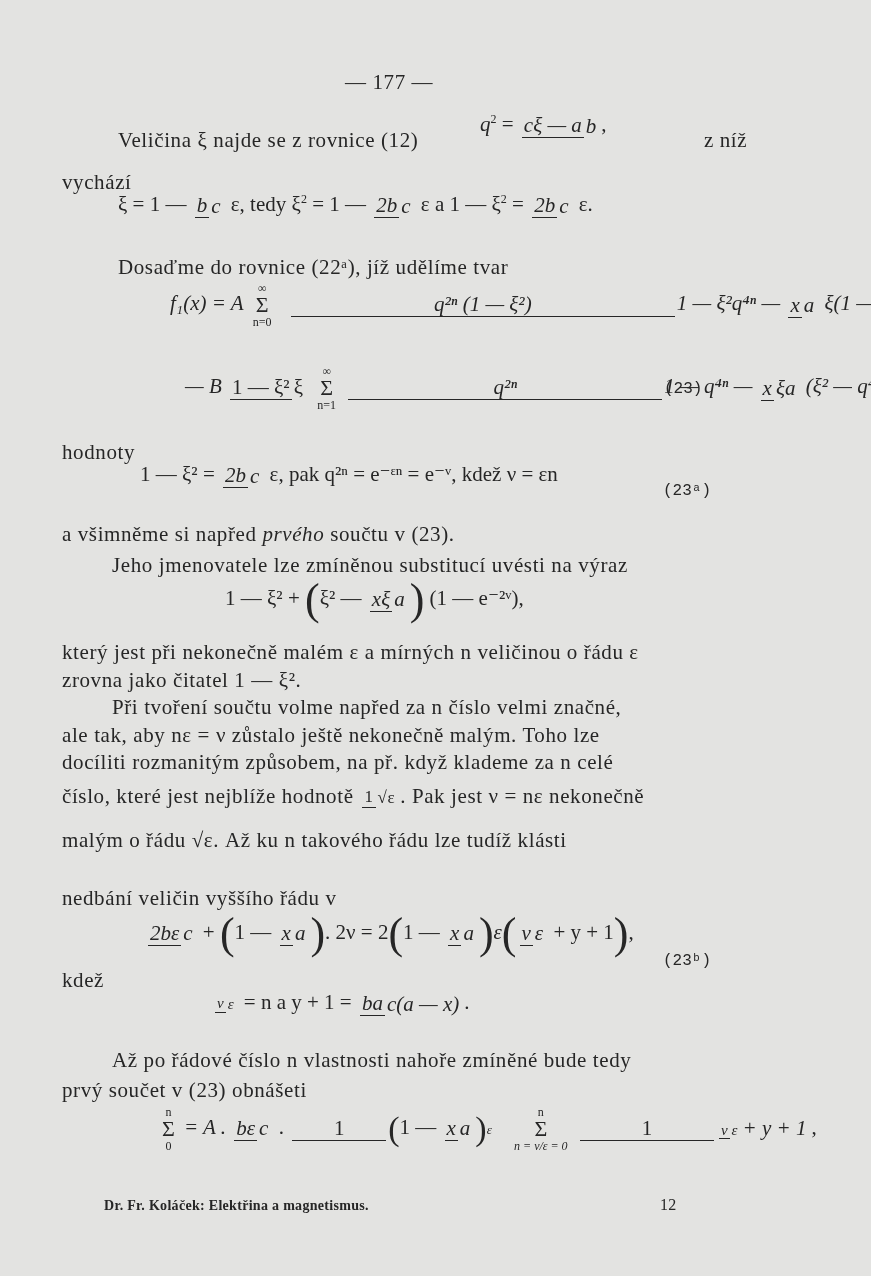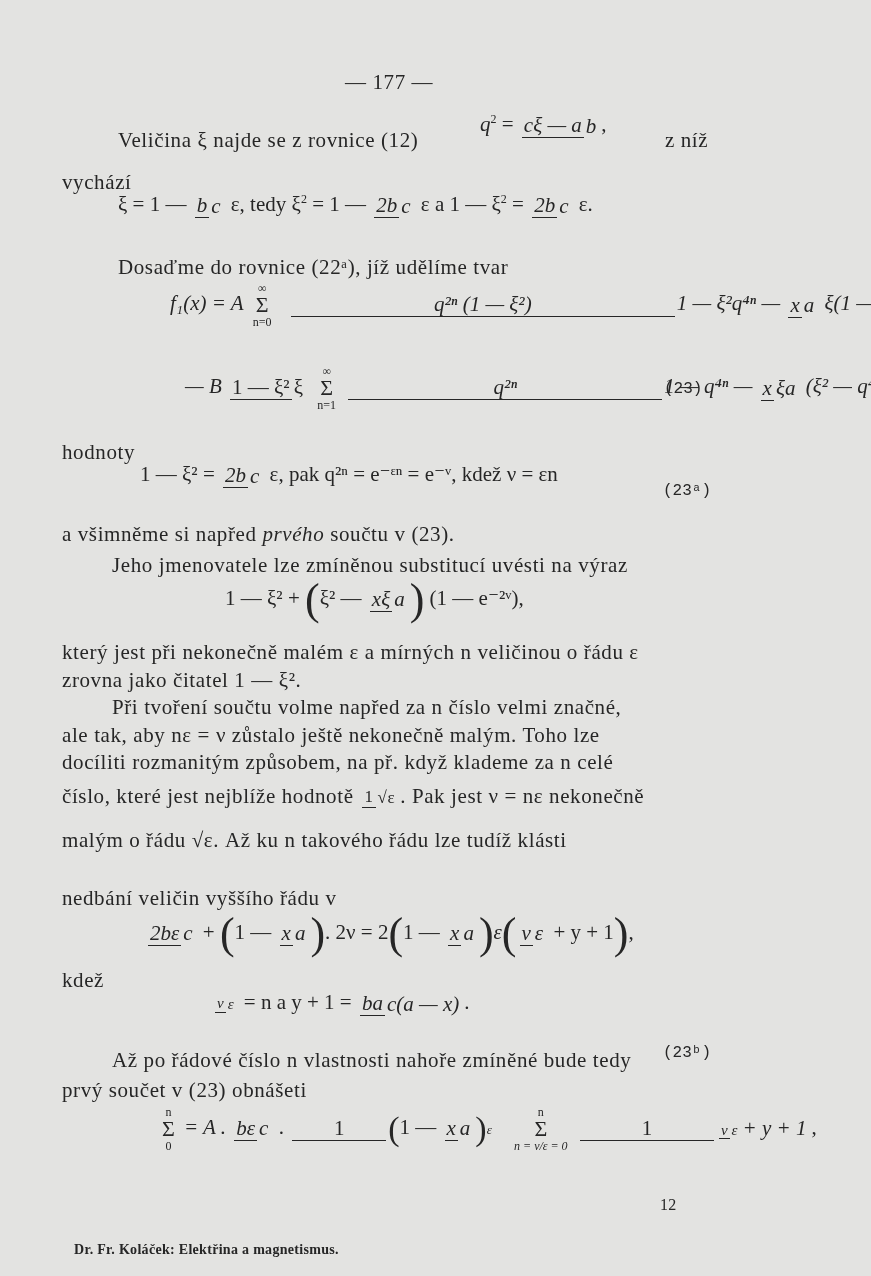--- a/index.html
+++ b/index.html
@@ -39,21 +39,21 @@
     <span>ξ</span>
     <span>najde se z rovnice (12)</span>
   </div>
   <div class="abs math" style="left:480px; top:112px;">
     <span class="it">q</span><sup>2</sup> =
     <span class="frac">
         <span class="num it">cξ — a</span>
         <span class="den it">b</span>
       </span>,
   </div>
-  <div class="abs txt" style="left:665px; top:128px;font-family:Liberation Serif, serif;">z níž</div>
+  <div class="abs txt" style="left:704px; top:128px;font-family:Liberation Serif, serif;">z níž</div>
   <div class="abs txt" style="left:62px; top:170px;">vychází</div>
 
   <div class="abs math" style="left:118px; top:192px;">
     <span></span>
     <span>ξ = 1 —</span>
     <span class="frac">
         <span class="num it">b</span>
         <span class="den it">c</span>
       </span>
     <span>ε, tedy ξ</span><sup>2</sup>
@@ -190,21 +190,21 @@
     <span class="frac" style="font-size:15px;">
         <span class="num it">ν</span>
         <span class="den it">ε</span>
       </span>
     <span>= n  a  y + 1 =</span>
     <span class="frac">
         <span class="num it">ba</span>
         <span class="den it">c(a — x)</span>
       </span>.
   </div>
-  <div class="eqno" style="left:663px; top:1044px;text-align:right;">(23ᵇ)</div>
+  <div class="eqno" style="left:663px; top:952px;text-align:right;">(23ᵇ)</div>
 
   <div class="abs txt" style="left:112px; top:1048px;">Až po řádové číslo n vlastnosti nahoře zmíněné bude tedy</div>
   <div class="abs txt" style="left:62px; top:1078px;">prvý součet v (23) obnášeti</div>
 
   <div class="abs math" style="left:158px; top:1106px;">
     <span class="sumop">
         <span class="lim">n</span>
         <span class="sig">Σ</span>
         <span class="lim">0</span>
       </span>
@@ -228,16 +228,16 @@
       </span>
     <span class="frac">
       <span class="num" style="width:130px; text-align:center;">1</span>
       <span class="den"><span class="frac" style="font-size:15px;">
             <span class="num it">ν</span>
             <span class="den it">ε</span>
           </span><span class="it">+ y + 1</span></span>
     </span><span>,</span>
   </div>
 
-  <div class="abs footer" style="left:74px; top:1198px;margin-top:44px;">Dr. Fr. Koláček: Elektřina a magnetismus.</div>
+  <div class="abs footer" style="left:104px; top:1198px;">Dr. Fr. Koláček: Elektřina a magnetismus.</div>
   <div class="abs footer" style="left:660px; top:1196px; font-size:16px; font-weight:normal;">12</div>
 
 </div>
 
 </body></html>

